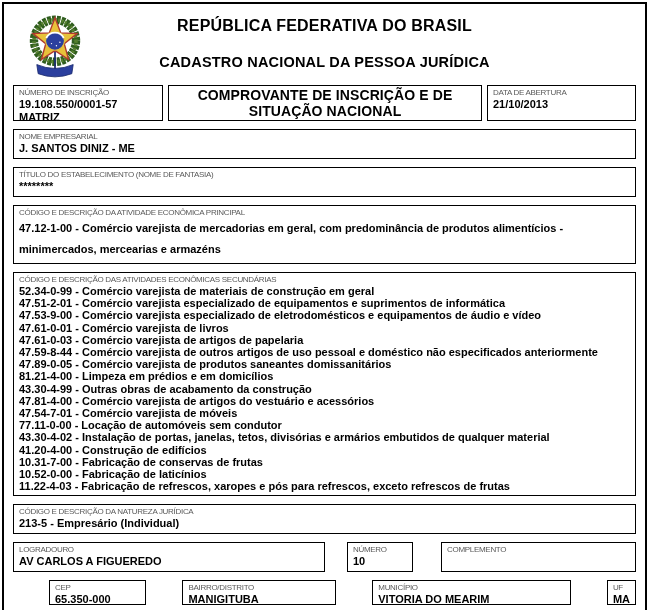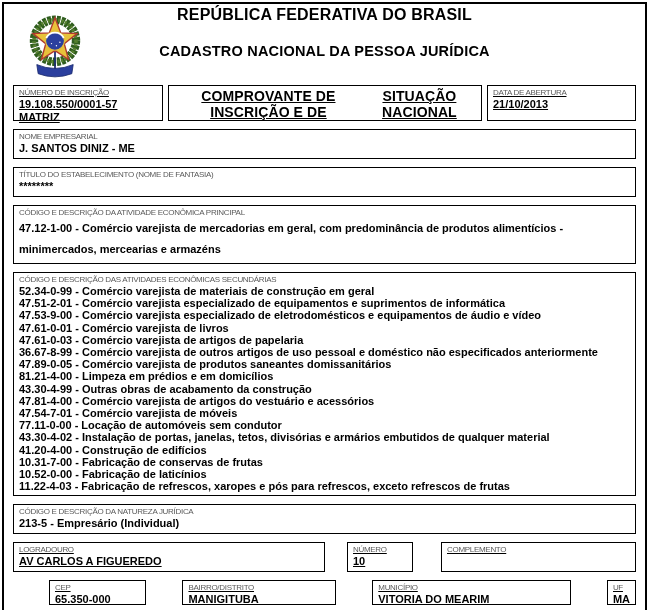--- a/index.html
+++ b/index.html
@@ -12,21 +12,21 @@
   }
   .frame {
     position: absolute; left: 2px; top: 2px;
     width: 645px; height: 650px;
     border: 2px solid #000;
     background: #fff;
   }
   
   .header { position: relative; height: 81px; }
   .emblem { position: absolute; left: 16px; top: 4px; width: 70px; height: 74px; }
-  .header-titles { text-align: center; padding-top: 2px; }
+  .header-titles { text-align: center; padding-top: 13px; }
   .title1 { font-size: 16px; font-weight: bold; color: #000; letter-spacing: 0.2px; }
   .title2 { font-size: 14.5px; font-weight: bold; color: #000; margin-top: 19px; letter-spacing: 0.2px; }
   
   .content { padding: 0 9px; }
   .box {
     border: 1px solid #000;
     padding: 2px 5px 3px 5px;
     margin-bottom: 8px;
     background: #fff;
   }
@@ -39,24 +39,24 @@
     overflow: hidden;
   }
   .val {
     font-size: 11px;
     font-weight: bold;
     color: #000;
     line-height: 13px;
     min-height: 13px;
   }
   .row { display: flex; margin-bottom: 8px; }
-  .row .box { margin-bottom: 0; text-decoration: underline; }
+  .row .box { margin-bottom: 0; }
   
   .row1 .box-inscr { width: 150px; height: 36px; }
-  .row1 .box-title { flex: 1; margin: 0 5px; height: 36px; display: flex; flex-direction: row; justify-content: center; text-align: center; }
+  .row1 .box-title { flex: 1; margin: 0 5px; height: 36px; display: flex; flex-direction: column; justify-content: center; text-align: center; }
   .row1 .box-date { width: 149px; height: 36px; }
   .doc-title { font-size: 14px; font-weight: bold; line-height: 16px; letter-spacing: 0.1px; }
   
   .act-line { font-size: 11px; font-weight: bold; color: #000; line-height: 12.2px; }
   .box-principal .val { line-height: 21px; }
   
   .addr1 .box { height: 30px; }
   .box-street { width: 312px; }
   .box-number { width: 66px; margin-left: 22px; }
   .box-compl  { flex: 1; margin-left: 28px; }
@@ -123,21 +123,21 @@
       <div class="val">47.12-1-00 - Comércio varejista de mercadorias em geral, com predominância de produtos alimentícios - minimercados, mercearias e armazéns</div>
     </div>
 
     <div class="box">
       <div class="lbl">CÓDIGO E DESCRIÇÃO DAS ATIVIDADES ECONÔMICAS SECUNDÁRIAS</div>
       <div class="act-line">52.34-0-99 - Comércio varejista de materiais de construção em geral</div>
       <div class="act-line">47.51-2-01 - Comércio varejista especializado de equipamentos e suprimentos de informática</div>
       <div class="act-line">47.53-9-00 - Comércio varejista especializado de eletrodomésticos e equipamentos de áudio e vídeo</div>
       <div class="act-line">47.61-0-01 - Comércio varejista de livros</div>
       <div class="act-line">47.61-0-03 - Comércio varejista de artigos de papelaria</div>
-      <div class="act-line">36.67-8-99 - Comércio varejista de outros artigos de uso pessoal e doméstico não especificados anteriormente</div>
+      <div class="act-line">47.59-8-44 - Comércio varejista de outros artigos de uso pessoal e doméstico não especificados anteriormente</div>
       <div class="act-line">47.89-0-05 - Comércio varejista de produtos saneantes domissanitários</div>
       <div class="act-line">81.21-4-00 - Limpeza em prédios e em domicílios</div>
       <div class="act-line">43.30-4-99 - Outras obras de acabamento da construção</div>
       <div class="act-line">47.81-4-00 - Comércio varejista de artigos do vestuário e acessórios</div>
       <div class="act-line">47.54-7-01 - Comércio varejista de móveis</div>
       <div class="act-line">77.11-0-00 - Locação de automóveis sem condutor</div>
       <div class="act-line">43.30-4-02 - Instalação de portas, janelas, tetos, divisórias e armários embutidos de qualquer material</div>
       <div class="act-line">41.20-4-00 - Construção de edifícios</div>
       <div class="act-line">10.31-7-00 - Fabricação de conservas de frutas</div>
       <div class="act-line">10.52-0-00 - Fabricação de laticínios</div>

